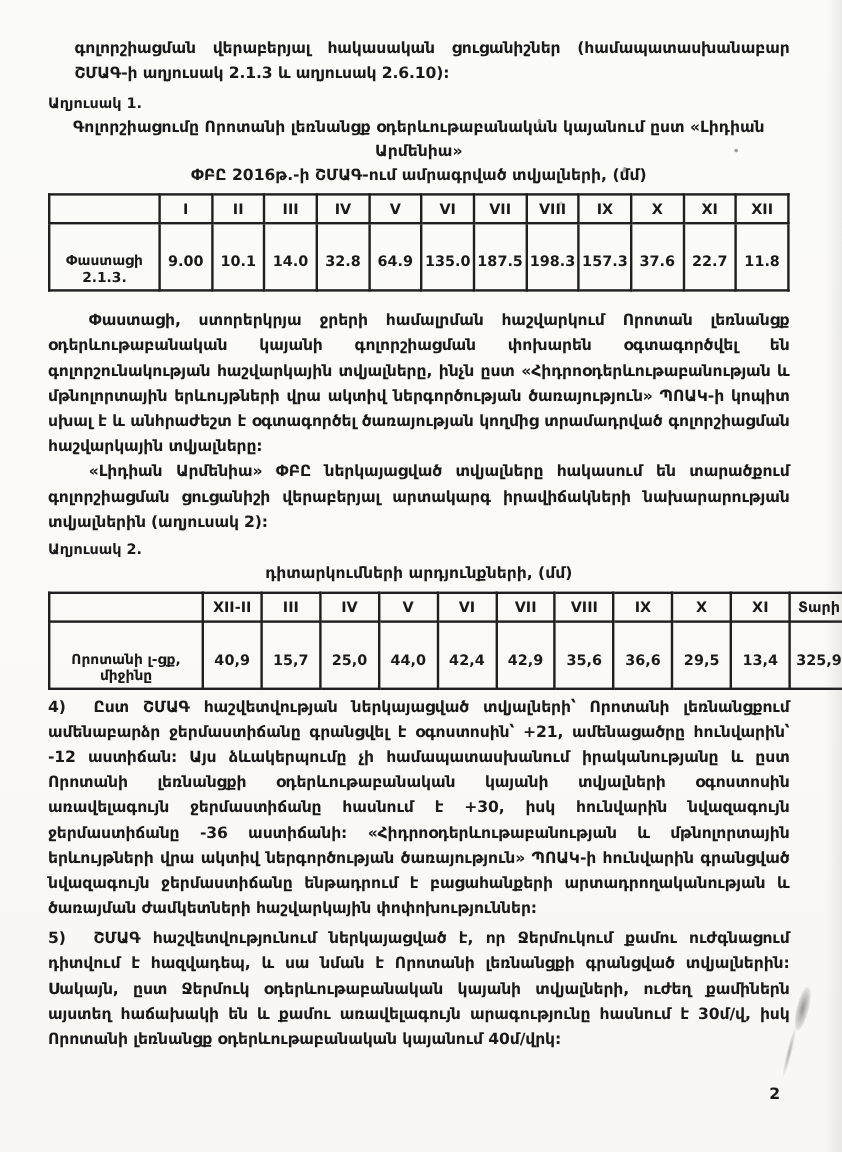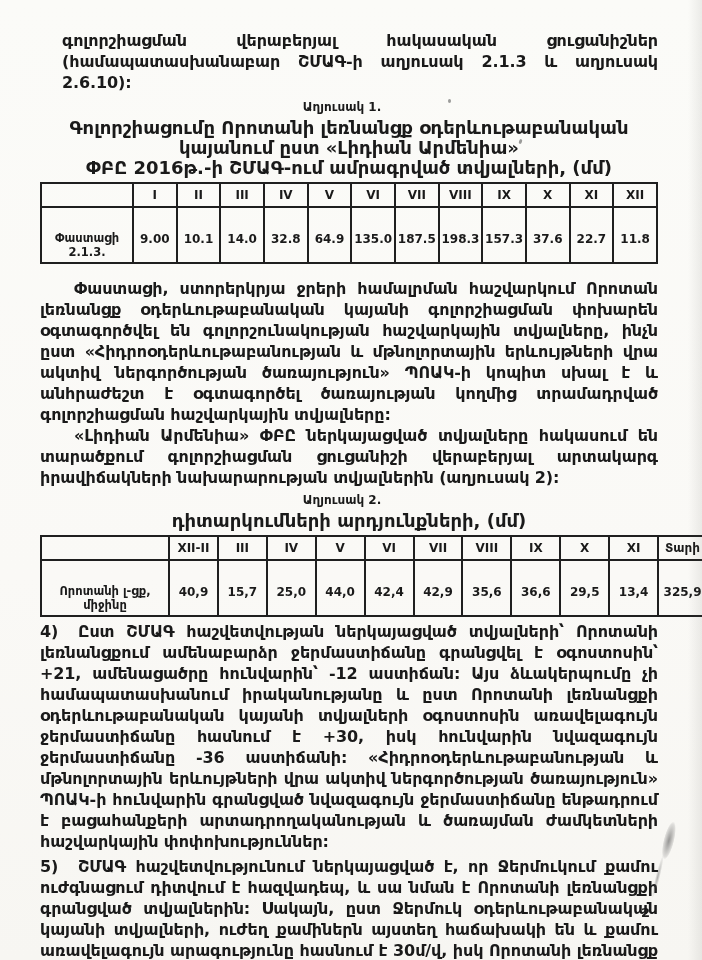--- a/index.html
+++ b/index.html
@@ -14,24 +14,24 @@
     color:#1a1a1a;
     box-sizing:border-box;
     padding:30px 44px 0 40px;
   }
   .page::after{
     content:"";
     position:absolute; top:0; right:0; width:14px; height:100%;
     background:linear-gradient(270deg, rgba(90,90,85,0.10), rgba(90,90,85,0));
     pointer-events:none;
   }
-  p { margin:0; font-size:16px; line-height:21px; letter-spacing:-0.1px; text-align:justify; }
+  p { margin:0; font-size:13px; line-height:21px; letter-spacing:-0.1px; text-align:justify; }
   .intro { padding-left:22px; margin-bottom:4px; }
-  .table-label { text-align:center; padding-right:14px; font-size:12px; line-height:20px; margin-top:2px; }
-  .caption { text-align:center; font-size:18px; line-height:20px; }
+  .table-label { text-align:left; padding-right:14px; font-size:12px; line-height:20px; margin-top:2px; }
+  .caption { text-align:center; font-size:13px; line-height:20px; }
   .caption-block { margin:1px 0 2px 0; }
   table { border-collapse:collapse; margin-top:4px; table-layout:fixed; }
   .tbl1 { width:100%; }
   .tbl2 { width:668px; }
   th, td { border:2px solid #1f1f1f; text-align:center; font-weight:700; font-size:12px; padding:0 1px; overflow:hidden; }
   thead th { height:22px; }
   tbody td { height:38px; vertical-align:bottom; padding-bottom:16px; }
   td.row-label { font-size:11.5px; line-height:14px; padding:2px 2px 3px 2px; }
   .tbl1 col.c-label { width:92px; }
   .tbl2 col.c-label { width:128px; }

